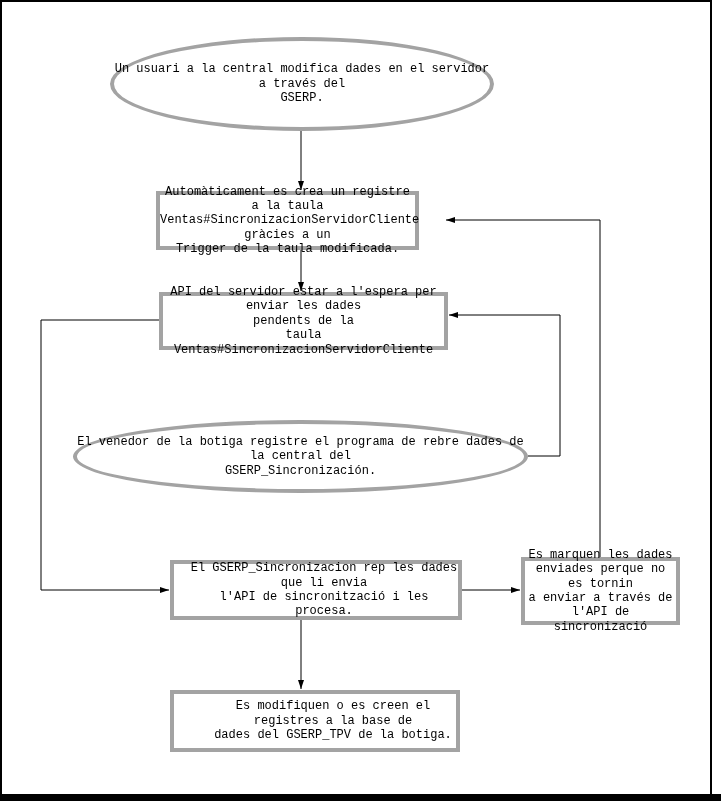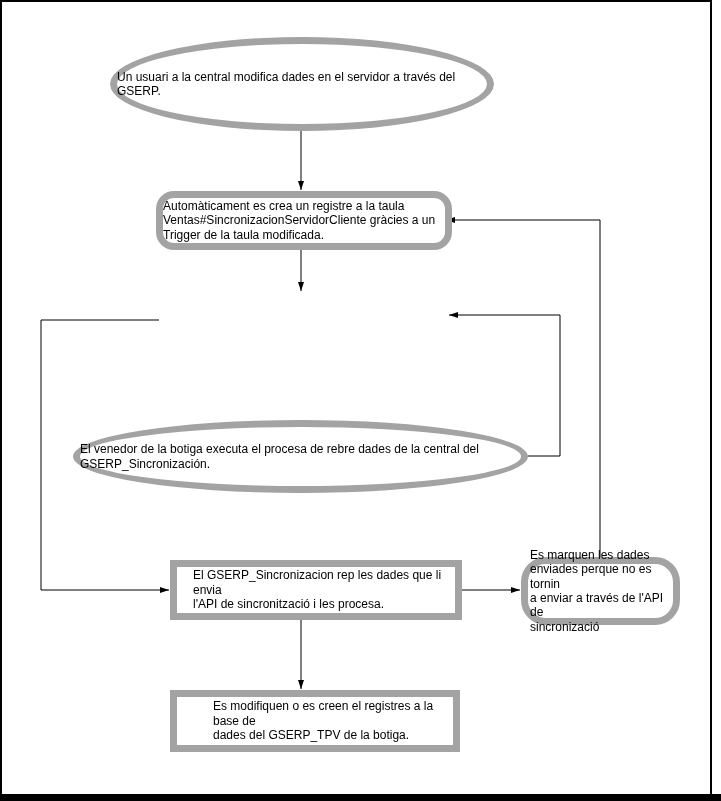--- a/index.html
+++ b/index.html
@@ -28,36 +28,37 @@
     pointer-events: none;
   }
   .connectors polyline {
     fill: none;
     stroke: #000000;
     stroke-width: 1;
   }
 
   .node {
     position: absolute;
-    border: 7px solid #a3a3a3;
+    border: 4px solid #a3a3a3;
     background: #ffffff;
     display: flex;
     align-items: center;
     justify-content: center;
-    text-align: left;
+    text-align: center;
+    font-family: Liberation Mono, monospace;
   }
   .node-text { white-space: pre-line; display: block; width: 100%; }
   .ellipse { border-radius: 50%; }
 
   .n-ellipse-user   { left: 110px; top: 37px;  width: 384px; height: 94px; }
-  .n-rect-trigger   { left: 156px; top: 191px; width: 296px; height: 59px; border-radius: 18px; }
+  .n-rect-trigger   { left: 156px; top: 191px; width: 263px; height: 59px; }
   .n-rect-api       { left: 159px; top: 292px; width: 289px; height: 58px; }
   .n-ellipse-vendor { left: 73px;  top: 420px; width: 455px; height: 73px; }
   .n-rect-receive   { left: 170px; top: 560px; width: 292px; height: 60px; padding-left: 16px; }
-  .n-rect-mark      { left: 521px; top: 557px; width: 159px; height: 68px; padding: 0 2px; border-radius: 25px; }
+  .n-rect-mark      { left: 521px; top: 557px; width: 159px; height: 68px; padding: 0 2px; }
   .n-rect-modify    { left: 170px; top: 690px; width: 290px; height: 62px; padding-left: 36px; }
 </style>
 </head>
 <body>
 
 <div class="canvas">
 
   <svg class="connectors" width="721" height="801" viewBox="0 0 721 801" xmlns="http://www.w3.org/2000/svg">
     <defs>
       <marker id="arrow" markerUnits="userSpaceOnUse" markerWidth="10" markerHeight="8" refX="9" refY="3" orient="auto">
@@ -77,23 +78,28 @@
     <span class="node-text">Un usuari a la central modifica dades en el servidor a través del
 GSERP.</span>
   </div>
 
   <div class="node n-rect-trigger">
     <span class="node-text">Automàticament es crea un registre a la taula
 Ventas#SincronizacionServidorCliente gràcies a un
 Trigger de la taula modificada.</span>
   </div>
 
+  <div class="node n-rect-api">
+    <span class="node-text">API del servidor estar a l'espera per enviar les dades
+pendents de la
+taula Ventas#SincronizacionServidorCliente</span>
+  </div>
 
   <div class="node ellipse n-ellipse-vendor">
-    <span class="node-text">El venedor de la botiga executa el procesa de rebre dades de la central del
+    <span class="node-text">El venedor de la botiga registre el programa de rebre dades de la central del
 GSERP_Sincronización.</span>
   </div>
 
   <div class="node n-rect-receive">
     <span class="node-text">El GSERP_Sincronizacion rep les dades que li envia
 l'API de sincronització i les procesa.</span>
   </div>
 
   <div class="node n-rect-mark">
     <span class="node-text">Es marquen les dades

